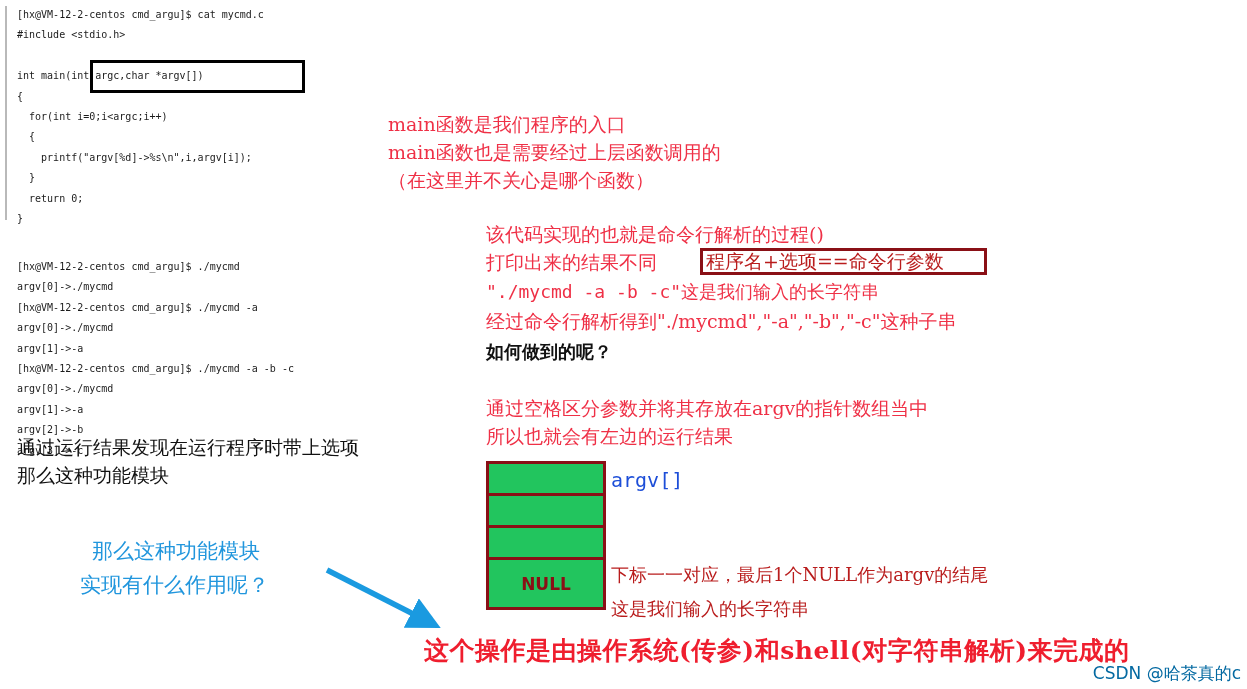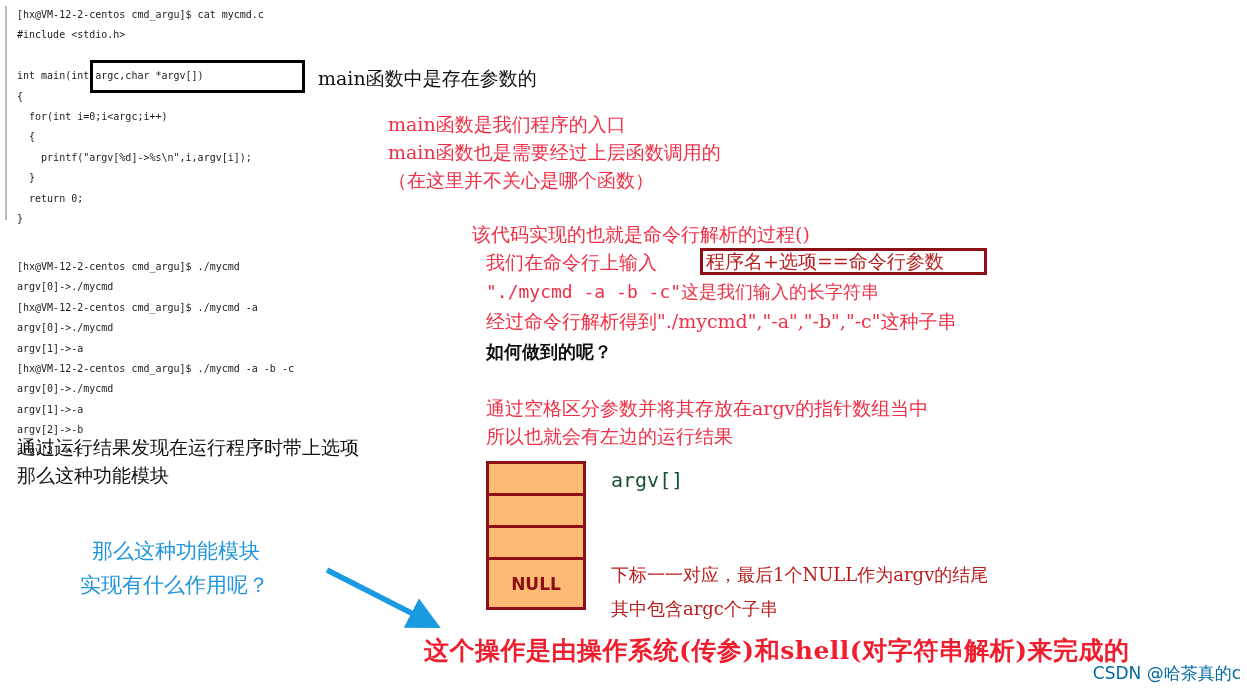--- a/index.html
+++ b/index.html
@@ -106,24 +106,24 @@
   }
   .mono-in {
     font-family: "DejaVu Sans Mono", monospace;
   }
 
   
   .argv-table {
     position: absolute;
     left: 486px;
     top: 461px;
-    width: 100px;
+    width: 120px;
     border: 3px solid #8a1016;
     box-sizing: border-box;
-    background: #fdba74;
+    background: #22c55e;
   }
   .argv-cell {
     height: 32px;
     border-bottom: 3px solid #8a1016;
     box-sizing: border-box;
     display: flex;
     align-items: center;
     justify-content: center;
     font-family: "DejaVu Sans", sans-serif;
     font-weight: bold;
@@ -132,21 +132,21 @@
   }
   .argv-cell.tall { height: 47px; }
   .argv-cell.last { border-bottom: none; }
 
   .argv-label {
     position: absolute;
     left: 611px;
     top: 468px;
     font-family: "DejaVu Sans Mono", monospace;
     font-size: 20px;
-    color: #14532d;
+    color: #1d4ed8;
     white-space: pre;
   }
 
   
   .arrow-svg {
     position: absolute;
     left: 315px;
     top: 555px;
     width: 140px;
     height: 90px;
@@ -189,29 +189,28 @@
 argv[0]-&gt;./mycmd
 [hx@VM-12-2-centos cmd_argu]$ ./mycmd -a
 argv[0]-&gt;./mycmd
 argv[1]-&gt;-a
 [hx@VM-12-2-centos cmd_argu]$ ./mycmd -a -b -c
 argv[0]-&gt;./mycmd
 argv[1]-&gt;-a
 argv[2]-&gt;-b
 argv[3]-&gt;-c</div>
 
-  <div class="ann ann-black" style="left:318px; top:64px;">main函数中是存在参数的</div>
 
   <div class="ann ann-red" style="left:388px; top:110px;">main函数是我们程序的入口</div>
   <div class="ann ann-red" style="left:388px; top:138px;">main函数也是需要经过上层函数调用的</div>
   <div class="ann ann-red" style="left:388px; top:166px;">（在这里并不关心是哪个函数）</div>
 
-  <div class="ann ann-red" style="left:472px; top:220px;">该代码实现的也就是命令行解析的过程()</div>
-
-  <div class="ann ann-red" style="left:486px; top:248px;">我们在命令行上输入</div>
+  <div class="ann ann-red" style="left:486px; top:220px;">该代码实现的也就是命令行解析的过程()</div>
+
+  <div class="ann ann-red" style="left:486px; top:248px;">打印出来的结果不同</div>
 
   <div class="box-darkred"></div>
   <div class="ann ann-darkred" style="left:706px; top:248px; font-size:19px; line-height:26px;">程序名+选项==命令行参数</div>
 
   <div class="ann ann-red mono-in" style="left:486px; top:278px; font-size:18px;">"./mycmd -a -b -c"这是我们输入的长字符串</div>
 
   <div class="ann ann-red" style="left:486px; top:307px;">经过命令行解析得到"./mycmd","-a","-b","-c"这种子串</div>
 
   <div class="ann ann-bold" style="left:486px; top:340px;">如何做到的呢？</div>
 
@@ -236,19 +235,19 @@
   <div class="argv-table">
     <div class="argv-cell"></div>
     <div class="argv-cell"></div>
     <div class="argv-cell"></div>
     <div class="argv-cell tall last">NULL</div>
   </div>
 
   <div class="argv-label">argv[]</div>
 
   <div class="ann ann-darkred" style="left:611px; top:560px;">下标一一对应，最后1个NULL作为argv的结尾</div>
-  <div class="ann ann-darkred" style="left:611px; top:594px;">其中包含argc个子串</div>
+  <div class="ann ann-darkred" style="left:611px; top:594px;">这是我们输入的长字符串</div>
 
   <div class="ann ann-red-big" style="left:424px; top:634px;">这个操作是由操作系统(传参)和shell(对字符串解析)来完成的</div>
 
   <div class="watermark">CSDN @哈茶真的c</div>
 
 </div>
 
 </body></html>

